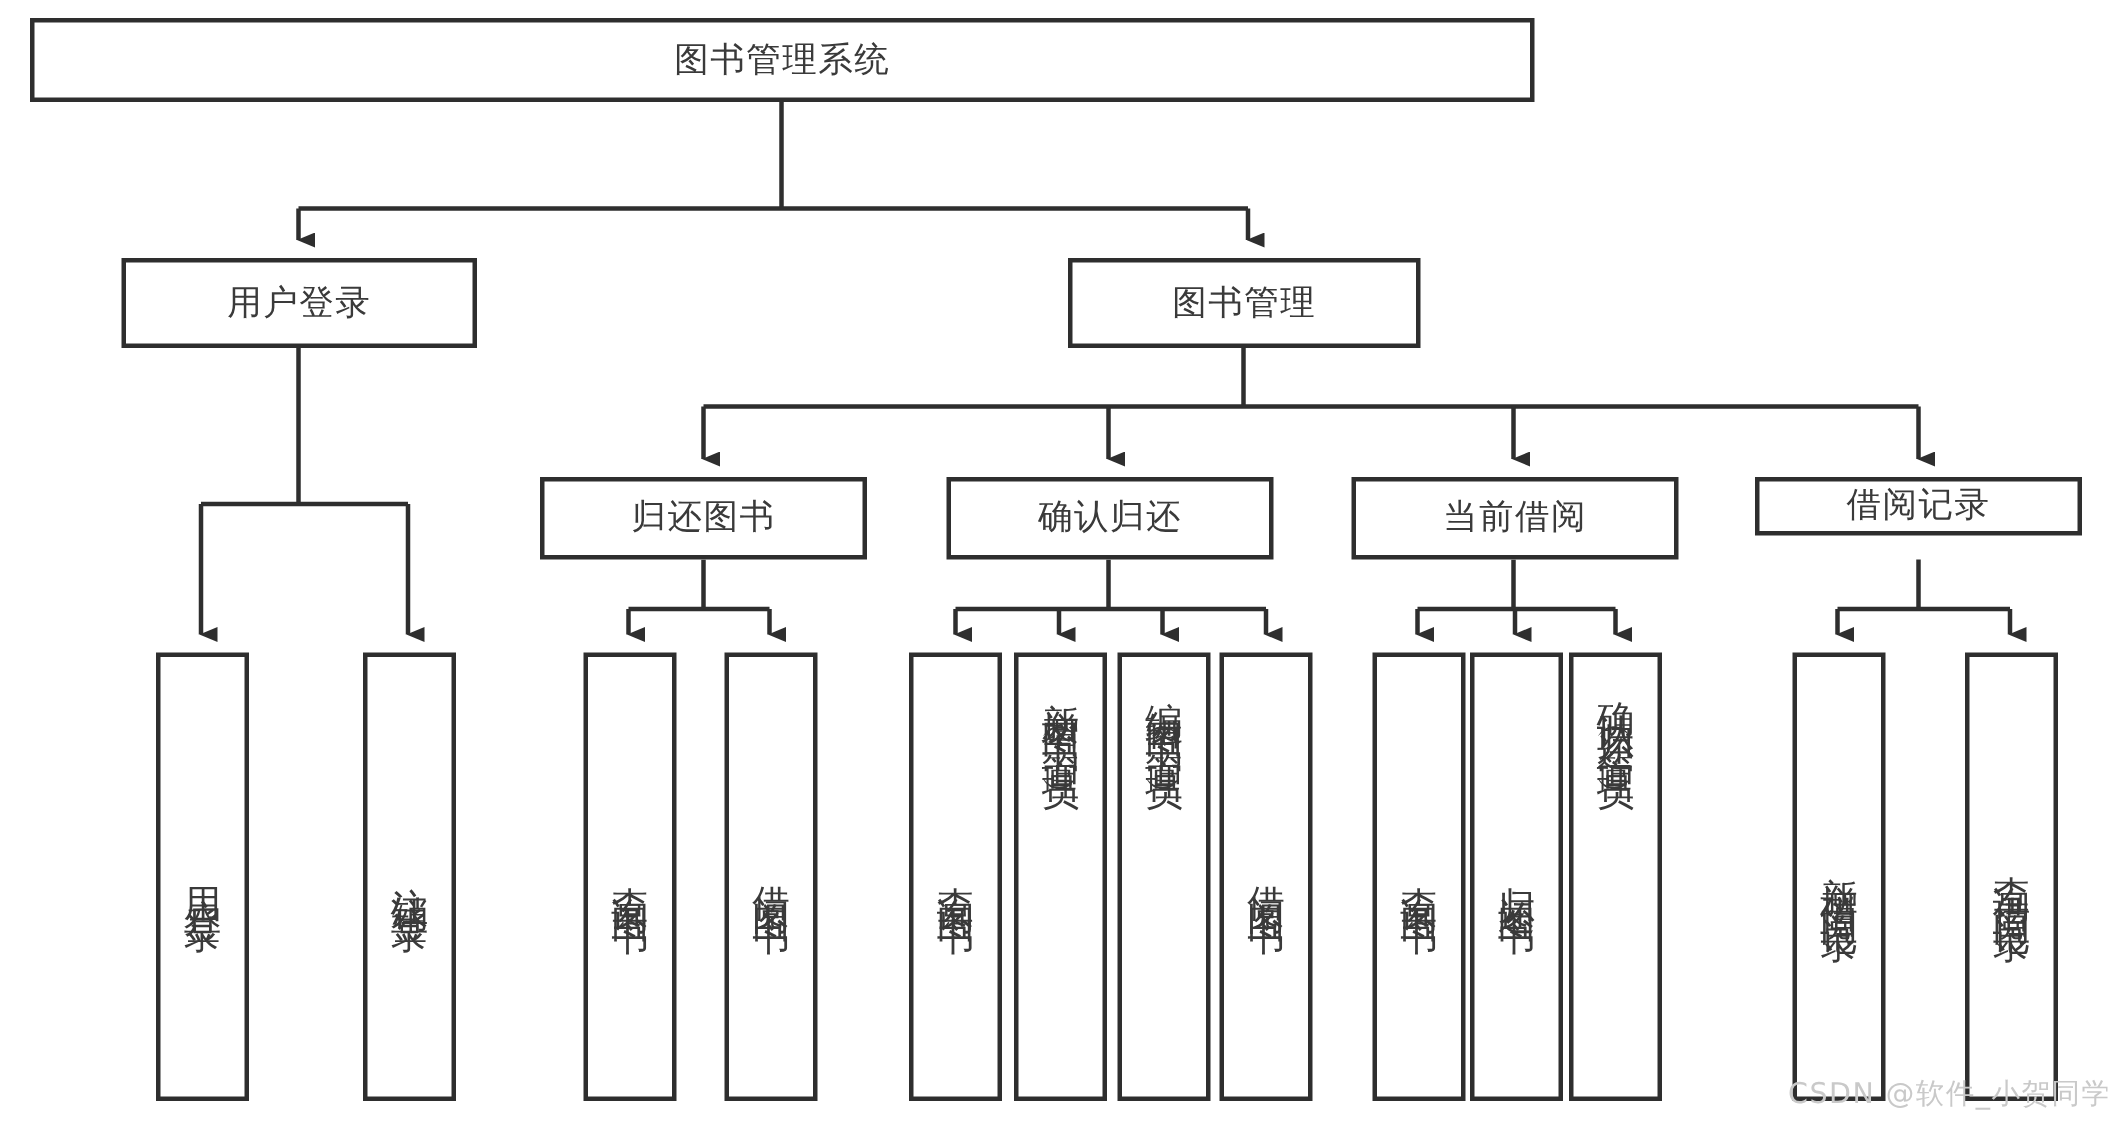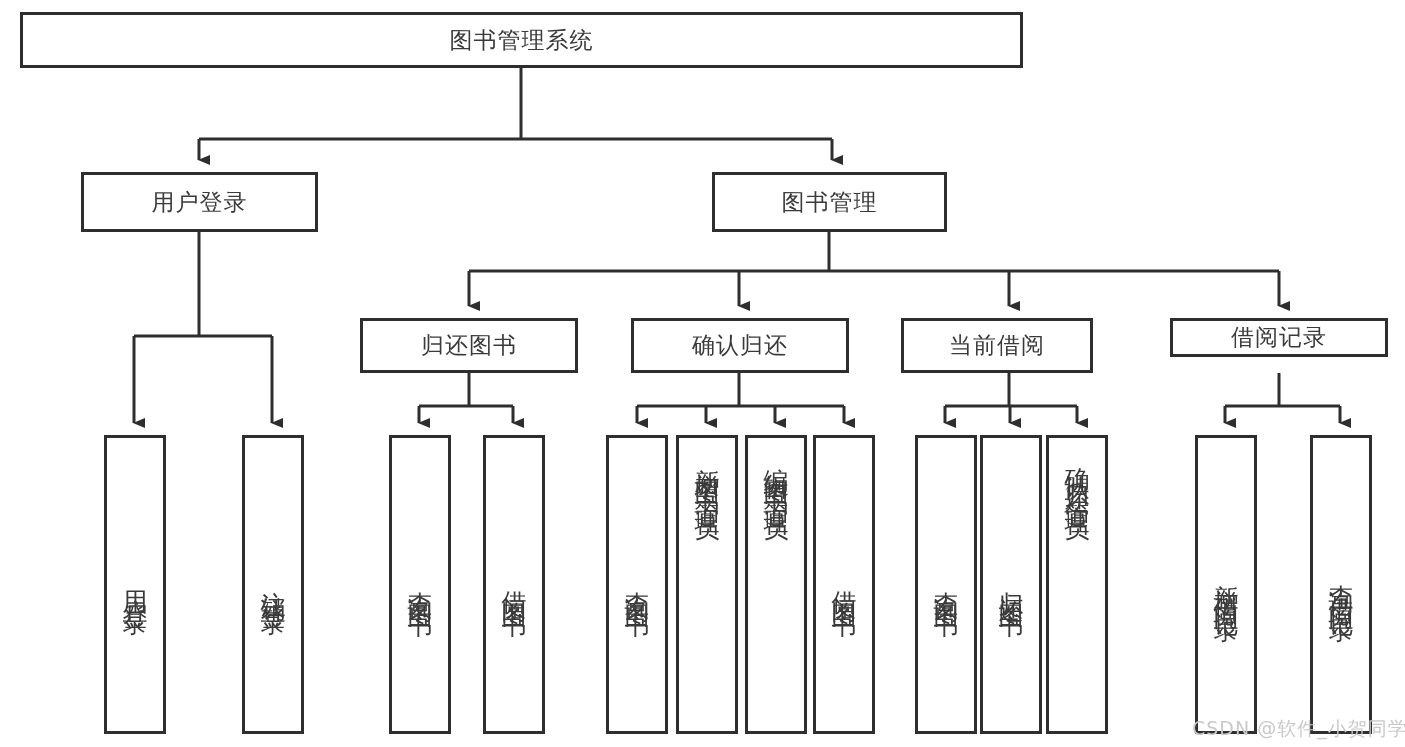--- a/index.html
+++ b/index.html
@@ -110,21 +110,21 @@
   <div class="node horiz" style="left:712px;top:172px;width:235px;height:60px;">
     <span class="lbl">图书管理</span>
   </div>
 
   <div class="node horiz" style="left:360px;top:318px;width:218px;height:55px;">
     <span class="lbl">归还图书</span>
   </div>
   <div class="node horiz" style="left:631px;top:318px;width:218px;height:55px;">
     <span class="lbl">确认归还</span>
   </div>
-  <div class="node horiz" style="left:901px;top:318px;width:192px;height:55px;">
+  <div class="node horiz" style="left:901px;top:318px;width:218px;height:55px;">
     <span class="lbl">当前借阅</span>
   </div>
   <div class="node horiz" style="left:1170px;top:318px;width:218px;height:39px;">
     <span class="lbl">借阅记录</span>
   </div>
 
   <div class="node vert mid" style="left:104px;top:435px;width:62px;height:299px;">
     <span class="lbl">用户登录</span>
   </div>
   <div class="node vert mid" style="left:242px;top:435px;width:62px;height:299px;">

